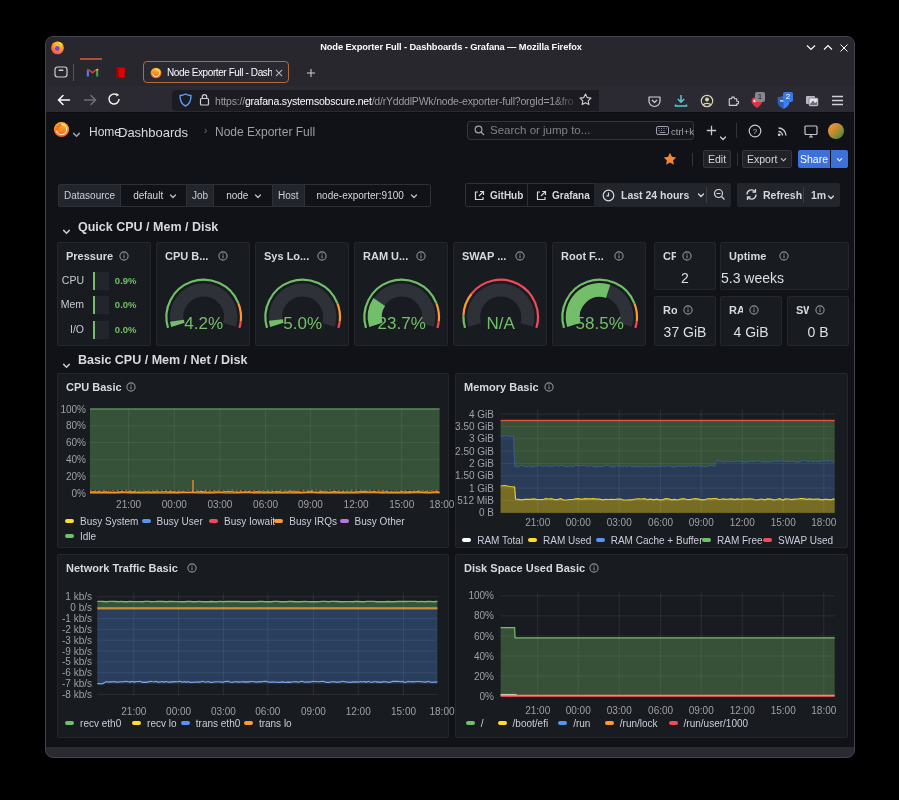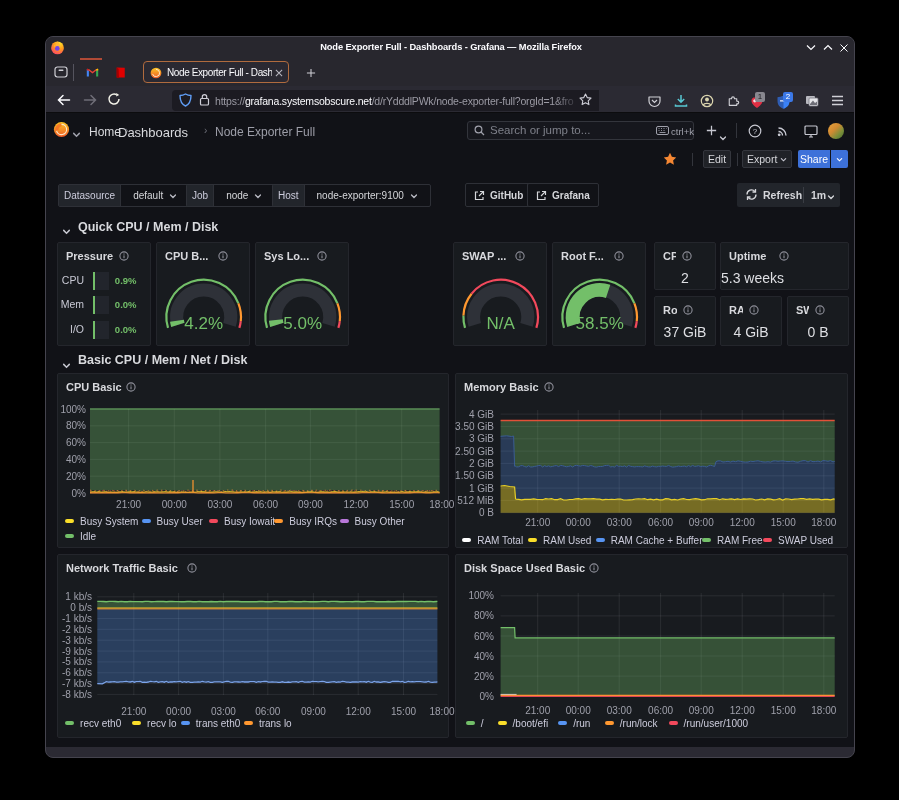--- a/index.html
+++ b/index.html
@@ -229,20 +229,36 @@
         </svg>
         <span style="font-size:10px;font-weight:bold">GitHub</span>
       </div>
       <div class="btn" style="left:481px;top:70px;background:#111217">
         <svg width="11" height="11" viewBox="0 0 11 11">
           <path d="M4 2 L1.5 2 L1.5 9.5 L9 9.5 L9 7" stroke="#d5d6da" stroke-width="1.2" fill="none"></path>
           <path d="M6 1.5 L9.5 1.5 L9.5 5 M9.3 1.7 L5 6" stroke="#d5d6da" stroke-width="1.2" fill="none"></path>
         </svg>
         <span style="font-size:10px;font-weight:bold">Grafana</span>
       </div>
+      <div class="grp" style="left:548px;top:70px;width:137px;padding:0 8px;gap:6px">
+        <svg width="13" height="13" viewBox="0 0 13 13">
+          <circle cx="6.5" cy="6.5" r="5.3" stroke="#d5d6da" stroke-width="1.2" fill="none"></circle>
+          <path d="M6.5 3.5 L6.5 6.8 L4.5 6.8" stroke="#d5d6da" stroke-width="1.2" fill="none"></path>
+        </svg>
+        <span>Last 24 hours</span>
+        <span style="margin-left:2px"><svg width="8" height="8" viewBox="0 0 8 8">
+            <path d="M1.5 3 L4 5.5 L6.5 3" stroke="#d5d6da" stroke-width="1.3" fill="none" stroke-linecap="round"></path>
+          </svg></span>
+        <div style="position:absolute;left:112px;top:4px;width:1px;height:16px;background:#3a3d44"></div>
+        <svg style="position:absolute;left:119px;top:5px" width="13" height="13" viewBox="0 0 13 13">
+          <circle cx="5.5" cy="5.5" r="4" stroke="#d5d6da" stroke-width="1.2" fill="none"></circle>
+          <path d="M3.5 5.5 L7.5 5.5" stroke="#d5d6da" stroke-width="1.2"></path>
+          <path d="M8.5 8.5 L11.5 11.5" stroke="#d5d6da" stroke-width="1.2"></path>
+        </svg>
+      </div>
       <div class="grp" style="left:691px;top:70px;width:103px">
         <span style="position:absolute;left:8px;top:5px"><svg width="13" height="13" viewBox="0 0 13 13">
             <path d="M2 6.5 A4.5 4.5 0 0 1 10 3.6" stroke="#d5d6da" stroke-width="1.3" fill="none"></path>
             <path d="M10.5 1 L10.5 4 L7.5 4" stroke="#d5d6da" stroke-width="1.3" fill="none"></path>
             <path d="M11 6.5 A4.5 4.5 0 0 1 3 9.4" stroke="#d5d6da" stroke-width="1.3" fill="none"></path>
             <path d="M2.5 12 L2.5 9 L5.5 9" stroke="#d5d6da" stroke-width="1.3" fill="none"></path>
           </svg></span>
         <span style="position:absolute;left:26px;top:6px">Refresh</span>
         <div style="position:absolute;left:66px;top:4px;width:1px;height:16px;background:#3a3d44"></div>
         <span style="position:absolute;left:74px;top:6px">1m</span>
@@ -297,20 +313,36 @@
           <rect x="4.45" y="4.4" width="1.1" height="2.8" fill="#8d8e98"></rect>
           <rect x="4.45" y="2.5" width="1.1" height="1.1" fill="#8d8e98"></rect>
         </svg>
         <svg width="93.5" height="104" style="position:absolute;left:0;top:0">
           <path d="M 20.88 81.89 A 27.00 27.00 0 1 1 72.52 81.89" stroke="#2e3138" stroke-width="13" fill="none"></path>
           <path d="M 11.03 84.91 A 37.30 37.30 0 0 1 81.40 60.32" stroke="#73bf69" stroke-width="2.2" fill="none"></path>
           <path d="M 81.40 60.32 A 37.30 37.30 0 0 1 83.77 78.09" stroke="#ff9830" stroke-width="2.2" fill="none"></path>
           <path d="M 83.77 78.09 A 37.30 37.30 0 0 1 82.37 84.91" stroke="#f2495c" stroke-width="2.2" fill="none"></path>
           <path d="M 20.88 81.89 A 27.00 27.00 0 0 1 19.86 76.96" stroke="#73bf69" stroke-width="14" fill="none"></path>
           <text x="46.7" y="86" fill="#73bf69" font-size="17" text-anchor="middle" font-family="Liberation Sans, sans-serif">5.0%</text>
+        </svg>
+      </div>
+      <div class="panel" style="left:308px;top:129px;width:93.5px;height:104px">
+        <div class="ptitle" style="max-width:52px">RAM U...</div>
+        <svg style="position:absolute;left:61px;top:8px" width="10" height="10" viewBox="0 0 10 10">
+          <circle cx="5" cy="5" r="4.1" stroke="#8d8e98" stroke-width="1.1" fill="none"></circle>
+          <rect x="4.45" y="4.4" width="1.1" height="2.8" fill="#8d8e98"></rect>
+          <rect x="4.45" y="2.5" width="1.1" height="1.1" fill="#8d8e98"></rect>
+        </svg>
+        <svg width="93.5" height="104" style="position:absolute;left:0;top:0">
+          <path d="M 20.88 81.89 A 27.00 27.00 0 1 1 72.52 81.89" stroke="#2e3138" stroke-width="13" fill="none"></path>
+          <path d="M 11.03 84.91 A 37.30 37.30 0 0 1 81.40 60.32" stroke="#73bf69" stroke-width="2.2" fill="none"></path>
+          <path d="M 81.40 60.32 A 37.30 37.30 0 0 1 83.77 78.09" stroke="#ff9830" stroke-width="2.2" fill="none"></path>
+          <path d="M 83.77 78.09 A 37.30 37.30 0 0 1 82.37 84.91" stroke="#f2495c" stroke-width="2.2" fill="none"></path>
+          <path d="M 20.88 81.89 A 27.00 27.00 0 0 1 24.24 59.01" stroke="#73bf69" stroke-width="14" fill="none"></path>
+          <text x="46.7" y="86" fill="#73bf69" font-size="17" text-anchor="middle" font-family="Liberation Sans, sans-serif">23.7%</text>
         </svg>
       </div>
       <div class="panel" style="left:407px;top:129px;width:93.5px;height:104px">
         <div class="ptitle" style="max-width:52px">SWAP ...</div>
         <svg style="position:absolute;left:61px;top:8px" width="10" height="10" viewBox="0 0 10 10">
           <circle cx="5" cy="5" r="4.1" stroke="#8d8e98" stroke-width="1.1" fill="none"></circle>
           <rect x="4.45" y="4.4" width="1.1" height="2.8" fill="#8d8e98"></rect>
           <rect x="4.45" y="2.5" width="1.1" height="1.1" fill="#8d8e98"></rect>
         </svg>
         <svg width="93.5" height="104" style="position:absolute;left:0;top:0">

